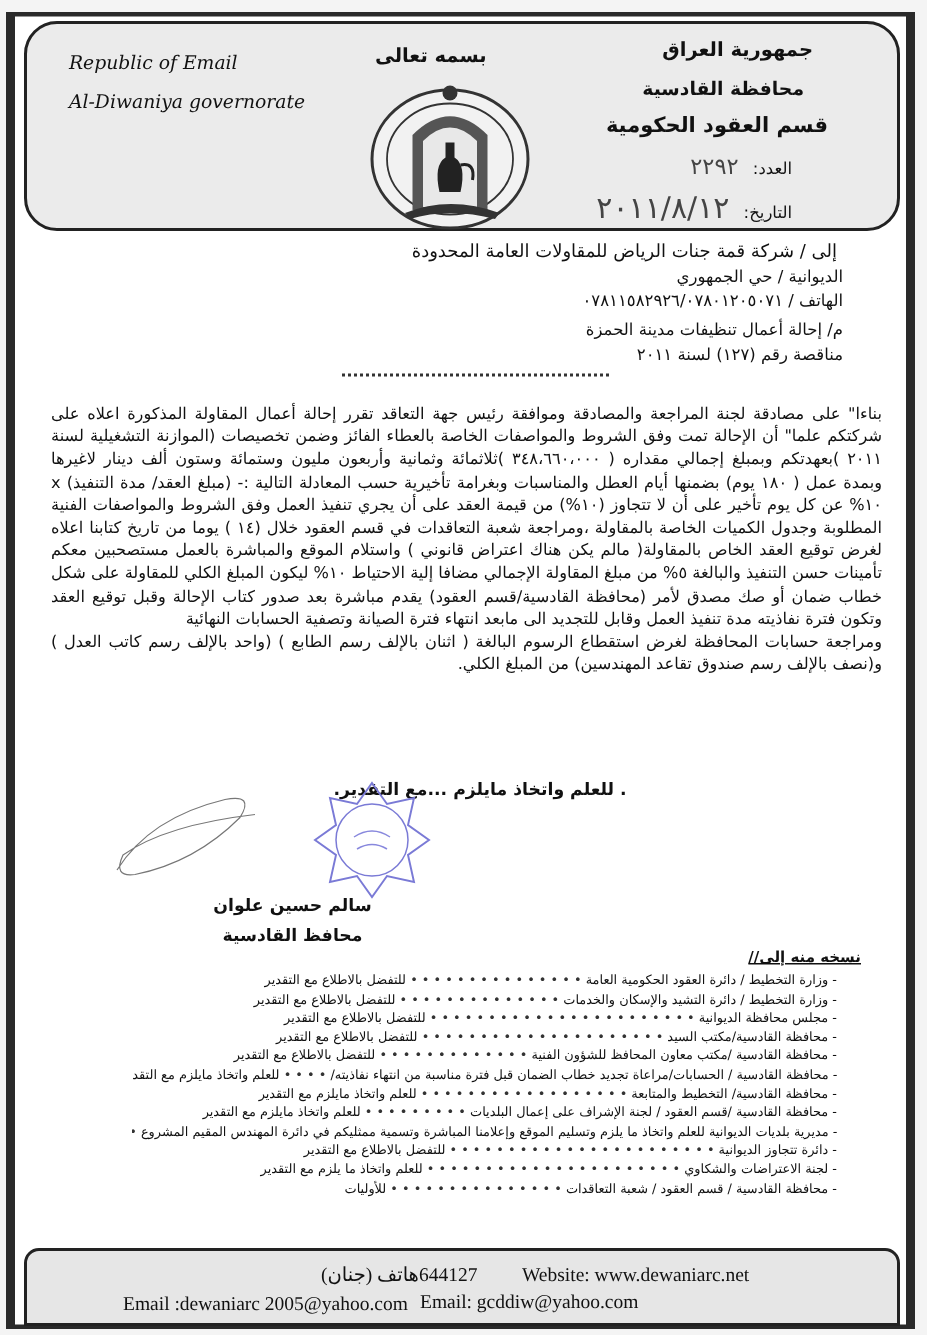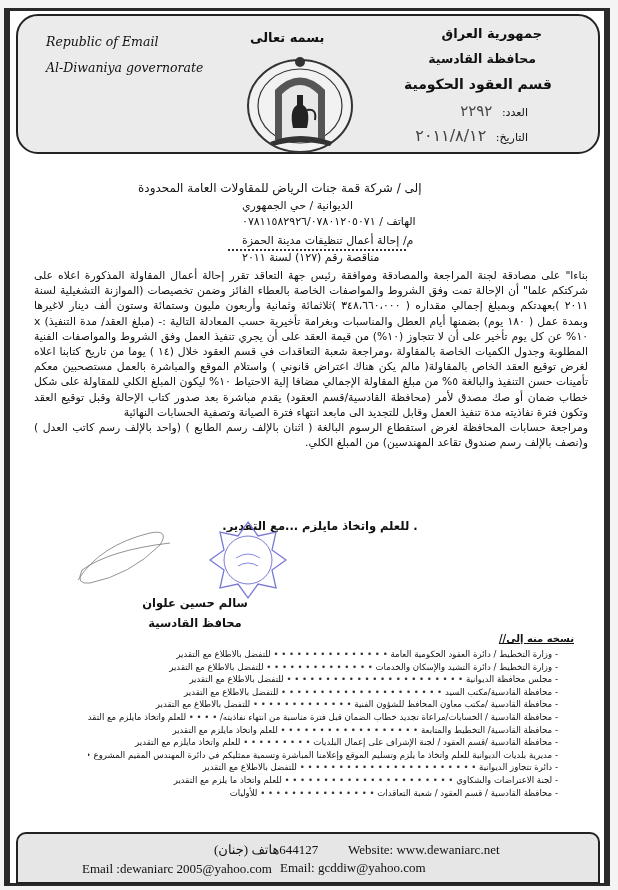--- a/index.html
+++ b/index.html
@@ -11,21 +11,21 @@
   .header { position:absolute; left:16px; top:14px; width:584px; height:140px;
             border:2px solid #222; border-radius:22px; background:#ebebeb; box-sizing:border-box; }
   .en { position:absolute; left:28px; font-family:"DejaVu Serif", serif; font-style:italic; font-size:12.5px; color:#111; }
   .ar { direction:rtl; unicode-bidi:embed; }
   .hdr-r { position:absolute; right:56px; text-align:center; font-weight:bold; font-size:12.5px; }
   .seal { position:absolute; left:245px; top:50px; width:110px; height:104px; }
   .footer { position:absolute; left:16px; top:832px; width:584px; height:52px;
             border:2px solid #222; border-radius:10px 10px 0 0; background:#e6e6e6; box-sizing:border-box;
             font-family:"Liberation Serif", serif; font-weight:normal; font-size:13px; }
   .footer span { position:absolute; white-space:nowrap; }
-  .addr { position:absolute; right:56px; text-align:left; font-size:11px; line-height:15px; width:320px;margin-top:21px; }
+  .addr { position:absolute; right:56px; text-align:right; font-size:11px; line-height:15px; width:320px; }
   .body-text { position:absolute; left:34px; right:30px; top:268px; font-size:10.8px; line-height:15.2px;
                text-align:justify; text-align-last:right; }
   .body-text p { margin:0; }
   .closing { position:absolute; left:180px; width:280px; top:519px; text-align:center; font-weight:bold; font-size:11.5px; }
   .sig { position:absolute; left:140px; top:593px; width:110px; text-align:center; font-weight:bold; font-size:11.5px; line-height:20px; }
   .stamp { position:absolute; left:208px; top:520px; width:80px; height:80px; }
   .cc-title { position:absolute; right:44px; top:633px; font-size:10px; font-weight:bold; text-decoration:underline; }
   .cc-list { position:absolute; right:60px; top:648px; width:470px; font-size:8.6px; line-height:12.6px; }
   .cc-item { white-space:nowrap; overflow:hidden; }
   .dots { color:#333; letter-spacing:1px; }
@@ -41,21 +41,21 @@
   <div class="ar" style="position:absolute;left:232px;top:14px;font-weight:bold;font-size:13px;">بسمه تعالى</div>
   <div class="hdr-r ar" style="top:10px;font-size:13px;">جمهورية العراق</div>
   <div class="hdr-r ar" style="top:35px;right:62px;">محافظة القادسية</div>
   <div class="hdr-r ar" style="top:60px;right:46px;font-size:14px;">قسم العقود الحكومية</div>
   <div class="ar" style="position:absolute;right:70px;top:86px;font-size:11px;">
     <span>العدد:</span>
     <span style="font-size:15px;margin-right:6px;color:#444;">٢٢٩٢</span>
   </div>
   <div class="ar" style="position:absolute;right:70px;top:110px;font-size:11px;">
     <span>التاريخ:</span>
-    <span style="font-size:16px;margin-right:6px;color:#444;">٢٠١١/٨/١٢</span>
+    <span style="font-size:20px;margin-right:6px;color:#444;">٢٠١١/٨/١٢</span>
   </div>
 </div>
 
 <svg class="seal" viewBox="0 0 110 104">
   <ellipse cx="55" cy="56" rx="52" ry="46" fill="#f2f2f2" stroke="#333" stroke-width="2"></ellipse>
   <ellipse cx="55" cy="56" rx="42" ry="37" fill="none" stroke="#333" stroke-width="1.2"></ellipse>
   <path d="M30 90 L30 40 Q55 15 80 40 L80 90 Z" fill="#555"></path>
   <path d="M37 88 L37 44 Q55 26 73 44 L73 88 Z" fill="#e8e8e8"></path>
   <path d="M48 78 Q44 60 52 55 L52 45 L58 45 L58 55 Q66 60 62 78 Z" fill="#222"></path>
   <path d="M62 60 Q72 58 70 70" fill="none" stroke="#222" stroke-width="2"></path>

